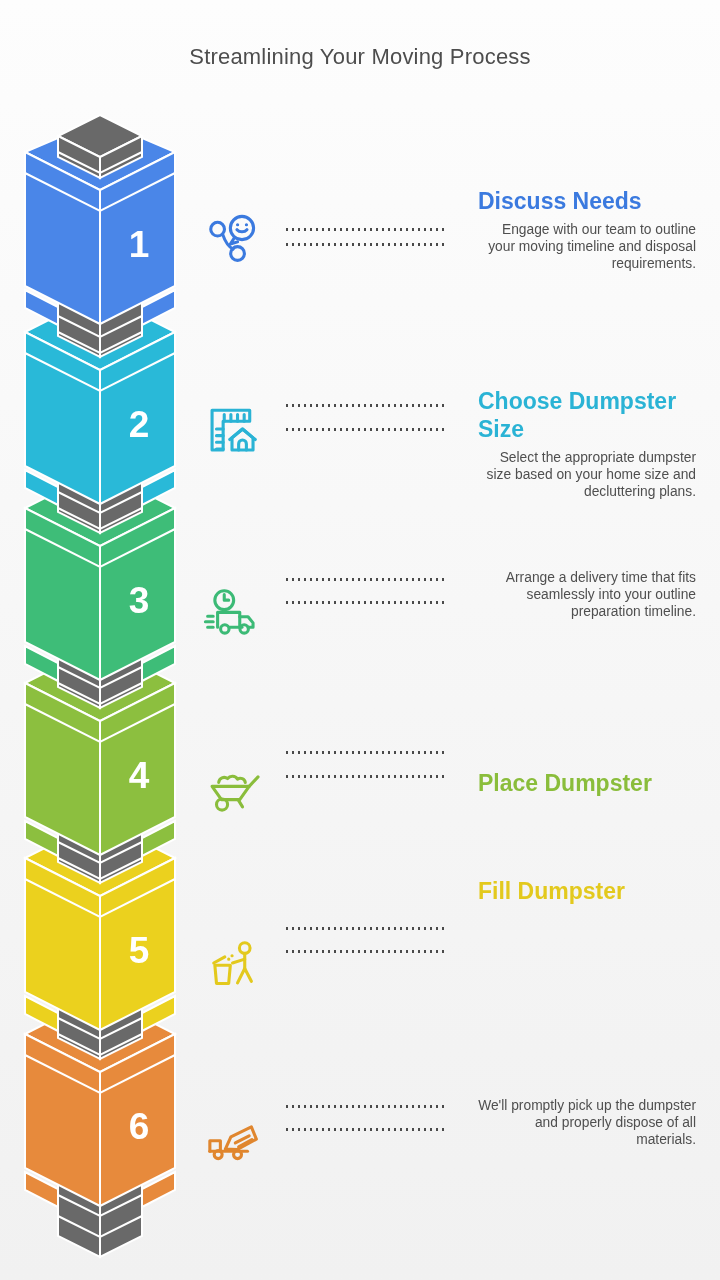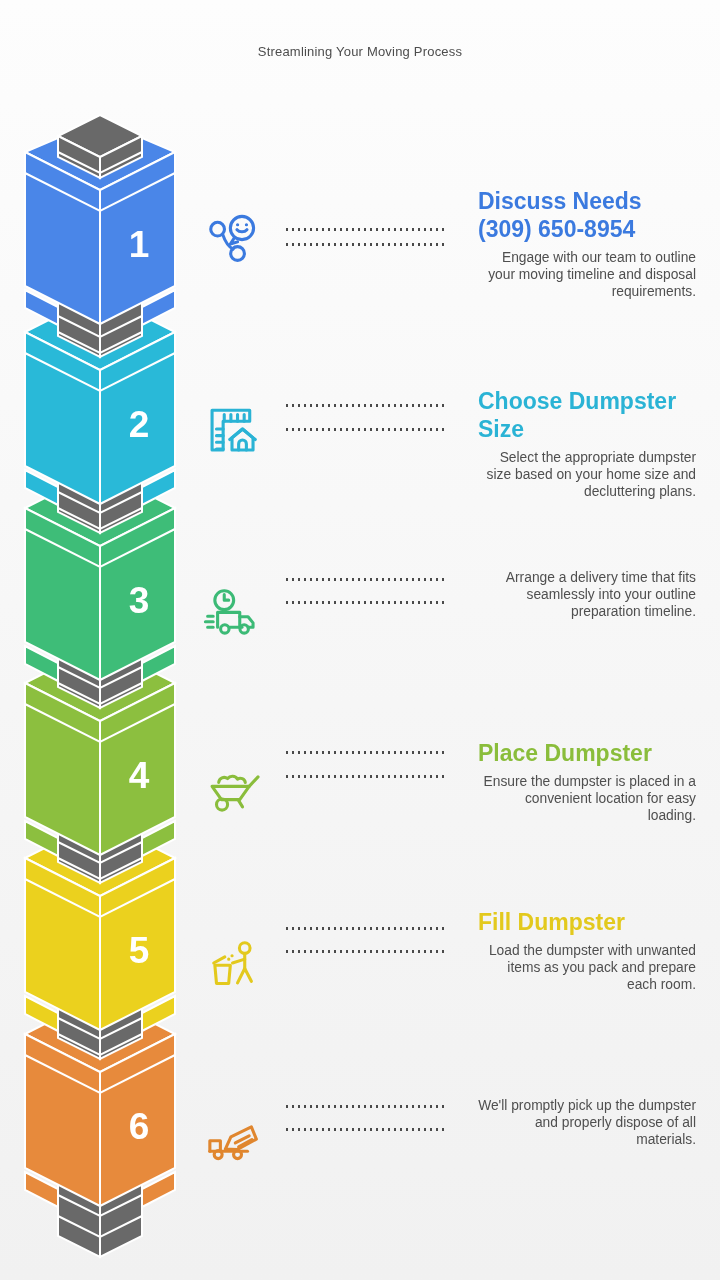--- a/index.html
+++ b/index.html
@@ -3,21 +3,21 @@
 <meta charset="utf-8">
 <style>
   html,body{margin:0;padding:0;background:#ffffff;}
   .canvas{
     position:relative;width:720px;height:1280px;margin:0 auto;overflow:hidden;
     background:linear-gradient(180deg,#fdfdfd 0%,#f6f6f6 55%,#f1f1f1 100%);
     font-family:"Liberation Sans",sans-serif;
   }
   .title{
     position:absolute;top:44px;left:0;width:100%;text-align:center;
-    font-size:13px;letter-spacing:.2px;color:#4d4d4d;font-weight:400;
+    font-size:22px;letter-spacing:.2px;color:#4d4d4d;font-weight:400;
   }
   .tower{position:absolute;left:0;top:0;}
   .tower polygon{stroke:#ffffff;stroke-width:2;}
   .tower polyline{fill:none;stroke:#ffffff;stroke-width:2;}
   .tower text{
     fill:#ffffff;stroke:none;font-family:"Liberation Sans",sans-serif;
     font-weight:bold;font-size:37px;text-anchor:middle;
   }
   .icon{position:absolute;left:201px;width:62px;height:62px;}
   .icon svg{width:100%;height:100%;}
@@ -27,21 +27,21 @@
     background:repeating-linear-gradient(90deg,#4a4a4a 0,#4a4a4a 2px,transparent 2px,transparent 6px);
   }
   .step-text{position:absolute;left:478px;width:218px;}
   .step-title,.step-phone{font-size:23px;font-weight:bold;line-height:1.22;}
   .step-desc{margin-top:7px;font-size:13.8px;line-height:1.22;color:#4f4f4f;text-align:right;}
   
   .s1 .step-text{top:187px;} .s1 .icon{top:207px;} .s1 .d1{top:228px;} .s1 .d2{top:243px;}
   .s2 .step-text{top:387px;} .s2 .icon{top:398px;} .s2 .d1{top:404px;} .s2 .d2{top:428px;}
   .s3 .step-text{top:563px;} .s3 .icon{top:583px;} .s3 .d1{top:578px;} .s3 .d2{top:601px;}
   .s4 .step-text{top:739px;} .s4 .icon{top:757px;} .s4 .d1{top:751px;} .s4 .d2{top:775px;}
-  .s5 .step-text{top:908px;} .s5 .icon{top:932px;} .s5 .d1{top:927px;} .s5 .d2{top:950px;}
+  .s5 .step-text{top:877px;} .s5 .icon{top:932px;} .s5 .d1{top:927px;} .s5 .d2{top:950px;}
   .s6 .step-text{top:1091px;} .s6 .icon{top:1107px;} .s6 .d1{top:1105px;} .s6 .d2{top:1128px;}
 </style>
 </head>
 <body>
 
 <div class="canvas">
 
   <div class="title">Streamlining Your Moving Process</div>
 
   <svg class="tower" width="200" height="1280" viewBox="0 0 200 1280">
@@ -159,21 +159,20 @@
         <path d="M30 28 L26.5 33.5 L33 31.5"></path>
         <circle cx="15" cy="20" r="6.2"></circle>
         <circle cx="33" cy="42" r="6.2"></circle>
         <path d="M19.5 24.5 q3.5 10.5 9.5 13.5"></path>
       </svg>
     </div>
     <div class="dots d1"></div>
     <div class="dots d2"></div>
     <div class="step-text">
       <div class="step-title" style="color: rgb(59, 122, 223);">Discuss Needs</div>
-      <div class="step-phone" style="color: rgb(59, 122, 223);">(309) 650-8954</div>
       <div class="step-desc">Engage with our team to outline your moving timeline and disposal requirements.</div>
     </div>
   </div>
 
   <div class="step s2">
     <div class="icon">
       <svg viewBox="0 0 56 56" stroke="#2ab3d5">
         <path d="M10 11 h34 v10 h-24 v26 h-10 z"></path>
         <path d="M21 21 v-6 M27 21 v-6 M33 21 v-6 M39 21 v-6"></path>
         <path d="M20 28 h-6 M20 34 h-6 M20 40 h-6 M20 46 h-6"></path>
@@ -216,42 +215,40 @@
         <path d="M16 23 a5 5 0 0 1 8 -3.5 a5.5 5.5 0 0 1 9 .5 a4.5 4.5 0 0 1 7 3"></path>
         <path d="M10 26.5 h33.5 l-8.5 12 h-16.5 z"></path>
         <path d="M43.5 26.5 l8 -8.5"></path>
         <circle cx="19" cy="43" r="5"></circle>
         <path d="M33.5 38.5 l4 6.5"></path>
       </svg>
     </div>
     <div class="dots d1"></div>
     <div class="dots d2"></div>
     <div class="step-text">
-      <div class="step-title" style="color: rgb(138, 189, 59);">Place Dumpster</div>
-      <div class="step-desc">Ensure the dumpster is placed in a convenient location for easy loading.</div>
+      <div class="step-title" style="color: rgb(138, 189, 59); margin-top: 30px;">Place Dumpster</div>
     </div>
   </div>
 
   <div class="step s5">
     <div class="icon">
       <svg viewBox="0 0 56 56" stroke="#e3c91d">
         <path d="M12.5 30 h14 l-1.5 16.5 h-11 z"></path>
         <path d="M11.5 28 l10 -5.5"></path>
         <path d="M25 24.5 h.1 M28 21.5 h.1"></path>
         <circle cx="39.5" cy="14.5" r="4.8"></circle>
         <path d="M39.5 20 v13"></path>
         <path d="M39.5 24.5 l-11 3.5"></path>
         <path d="M39.5 33 l-6.5 13 M39.5 33 l6 11.5"></path>
       </svg>
     </div>
     <div class="dots d1"></div>
     <div class="dots d2"></div>
     <div class="step-text">
       <div class="step-title" style="color: rgb(227, 201, 29);">Fill Dumpster</div>
-      <div class="step-desc">Load the dumpster with unwanted items as you pack and prepare each room.</div>
     </div>
   </div>
 
   <div class="step s6">
     <div class="icon">
       <svg viewBox="0 0 56 56" stroke="#e0862e">
         <path d="M8 40 v-9.5 h9.5 v9.5"></path>
         <path d="M8 40 h34"></path>
         <circle cx="15.5" cy="43" r="3.6"></circle>
         <circle cx="33" cy="43" r="3.6"></circle>

